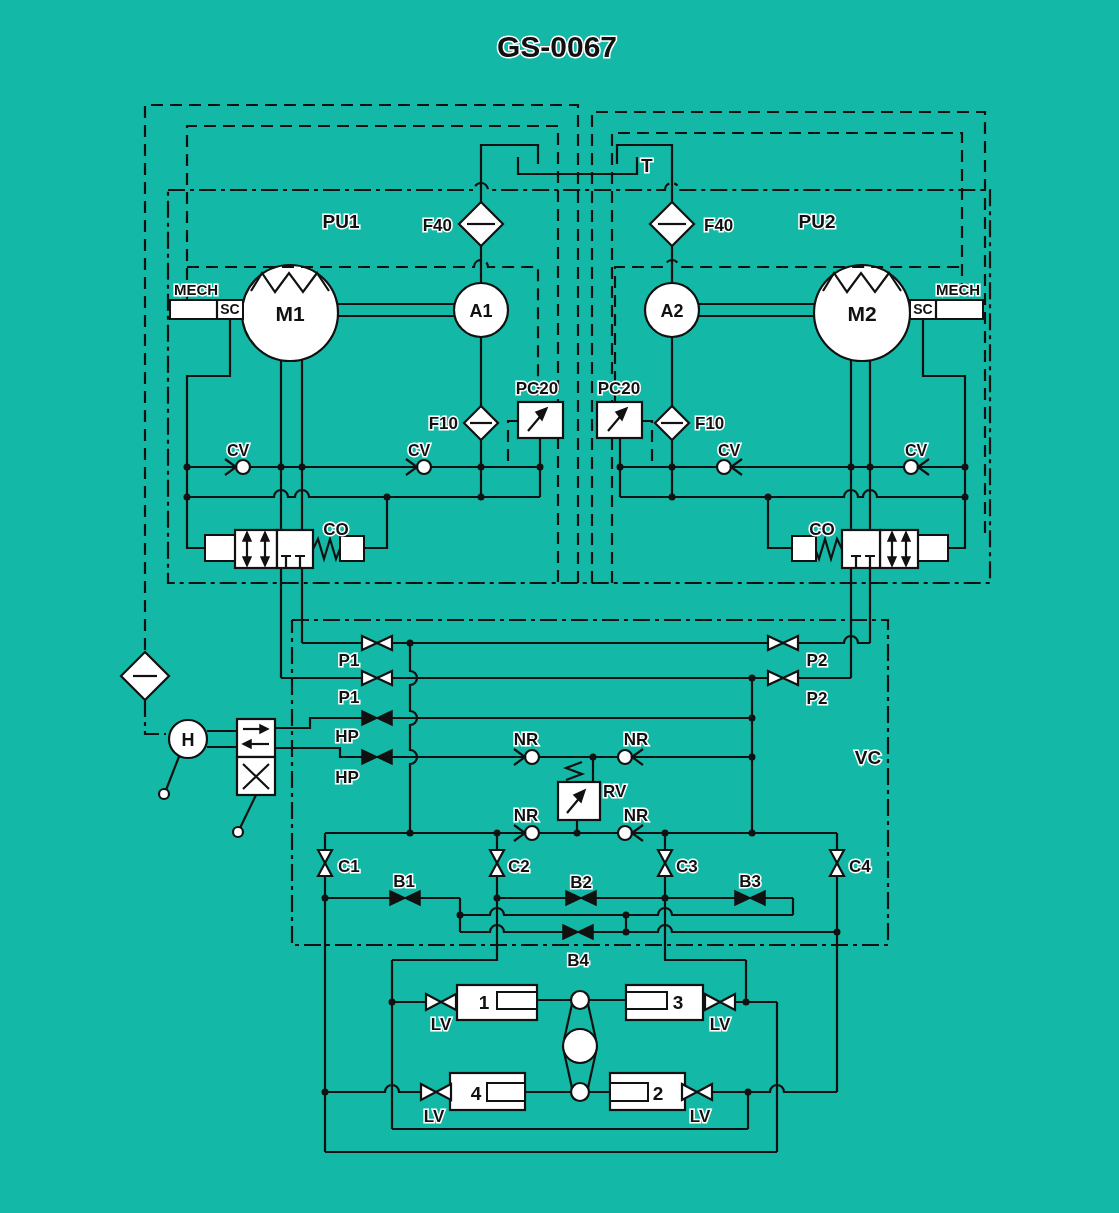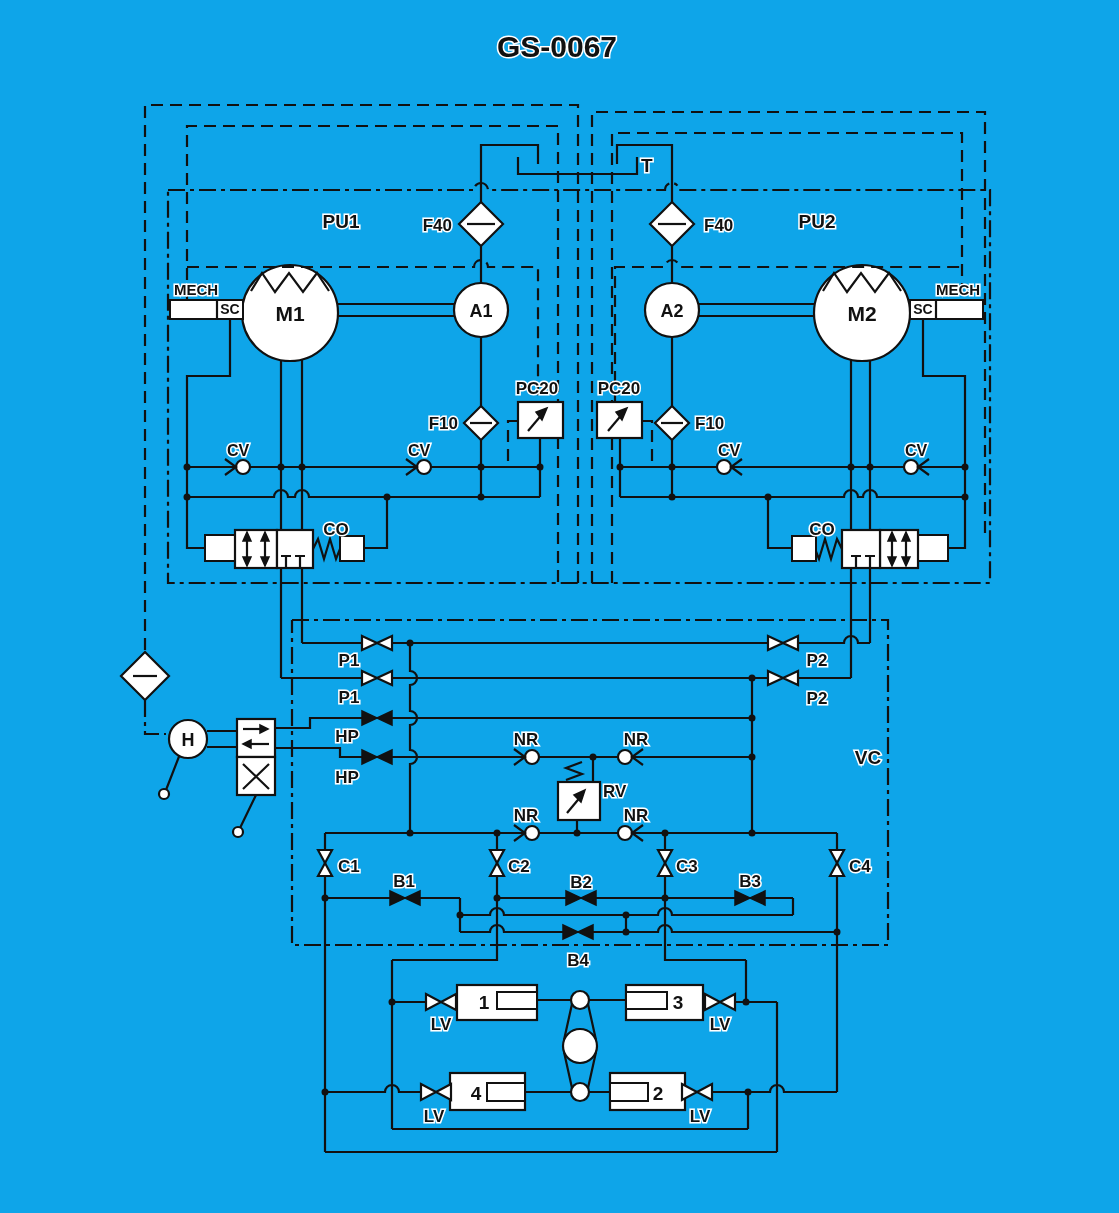--- a/index.html
+++ b/index.html
@@ -1,16 +1,16 @@
 <!DOCTYPE html>
 <html><head>
 <meta charset="utf-8">
 <style>
   html,body{margin:0;padding:0;background:#ffffff;}
-  #page{width:1119px;height:1213px;background:#0ea5e9;position:relative;font-family:"Liberation Sans",sans-serif;}
+  #page{width:1119px;height:1213px;background:#14b8a6;position:relative;font-family:"Liberation Sans",sans-serif;}
   svg{display:block;}
   .pipe{fill:none;stroke:#111;stroke-width:2.2;}
   .dashed{fill:none;stroke:#111;stroke-width:2.2;stroke-dasharray:12 7;}
   .chain{fill:none;stroke:#111;stroke-width:2.2;stroke-dasharray:17 5 4 5;}
   .comp{fill:#fff;stroke:#111;stroke-width:2.2;}
   .compthin{fill:#fff;stroke:#111;stroke-width:2;}
   .filledv{fill:#111;stroke:#111;stroke-width:1.5;}
   .dot{fill:#111;stroke:none;}
   text{font-family:"Liberation Sans",sans-serif;font-weight:700;fill:#111;
        paint-order:stroke;stroke:#ffffff;stroke-width:3px;}

